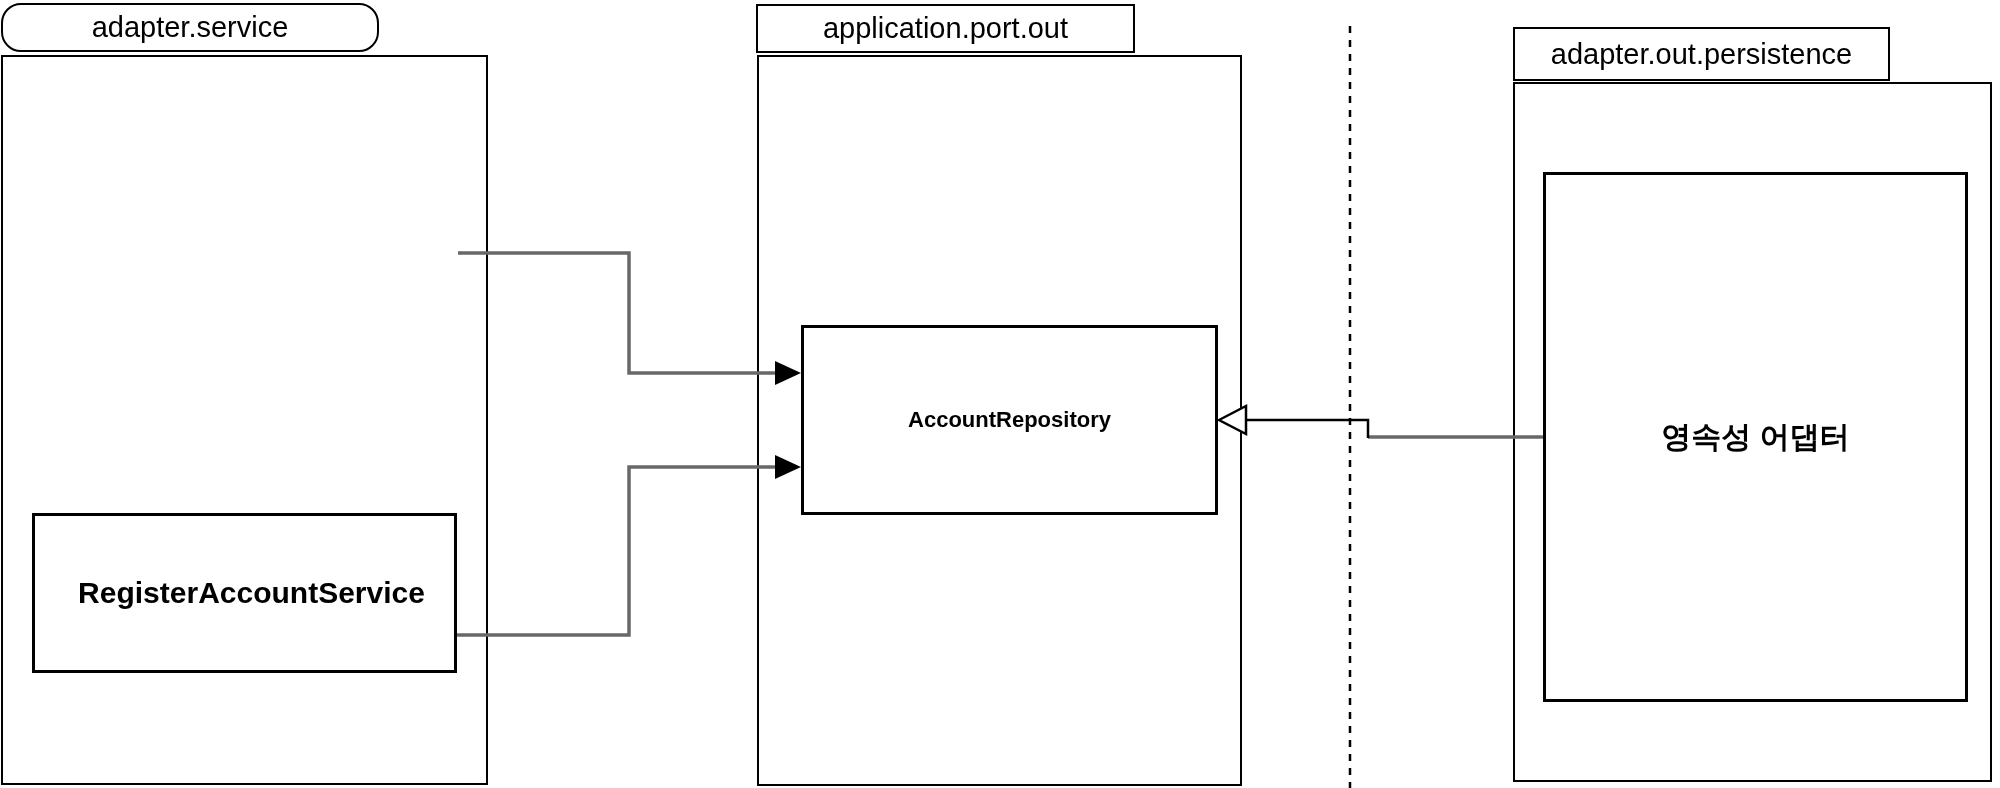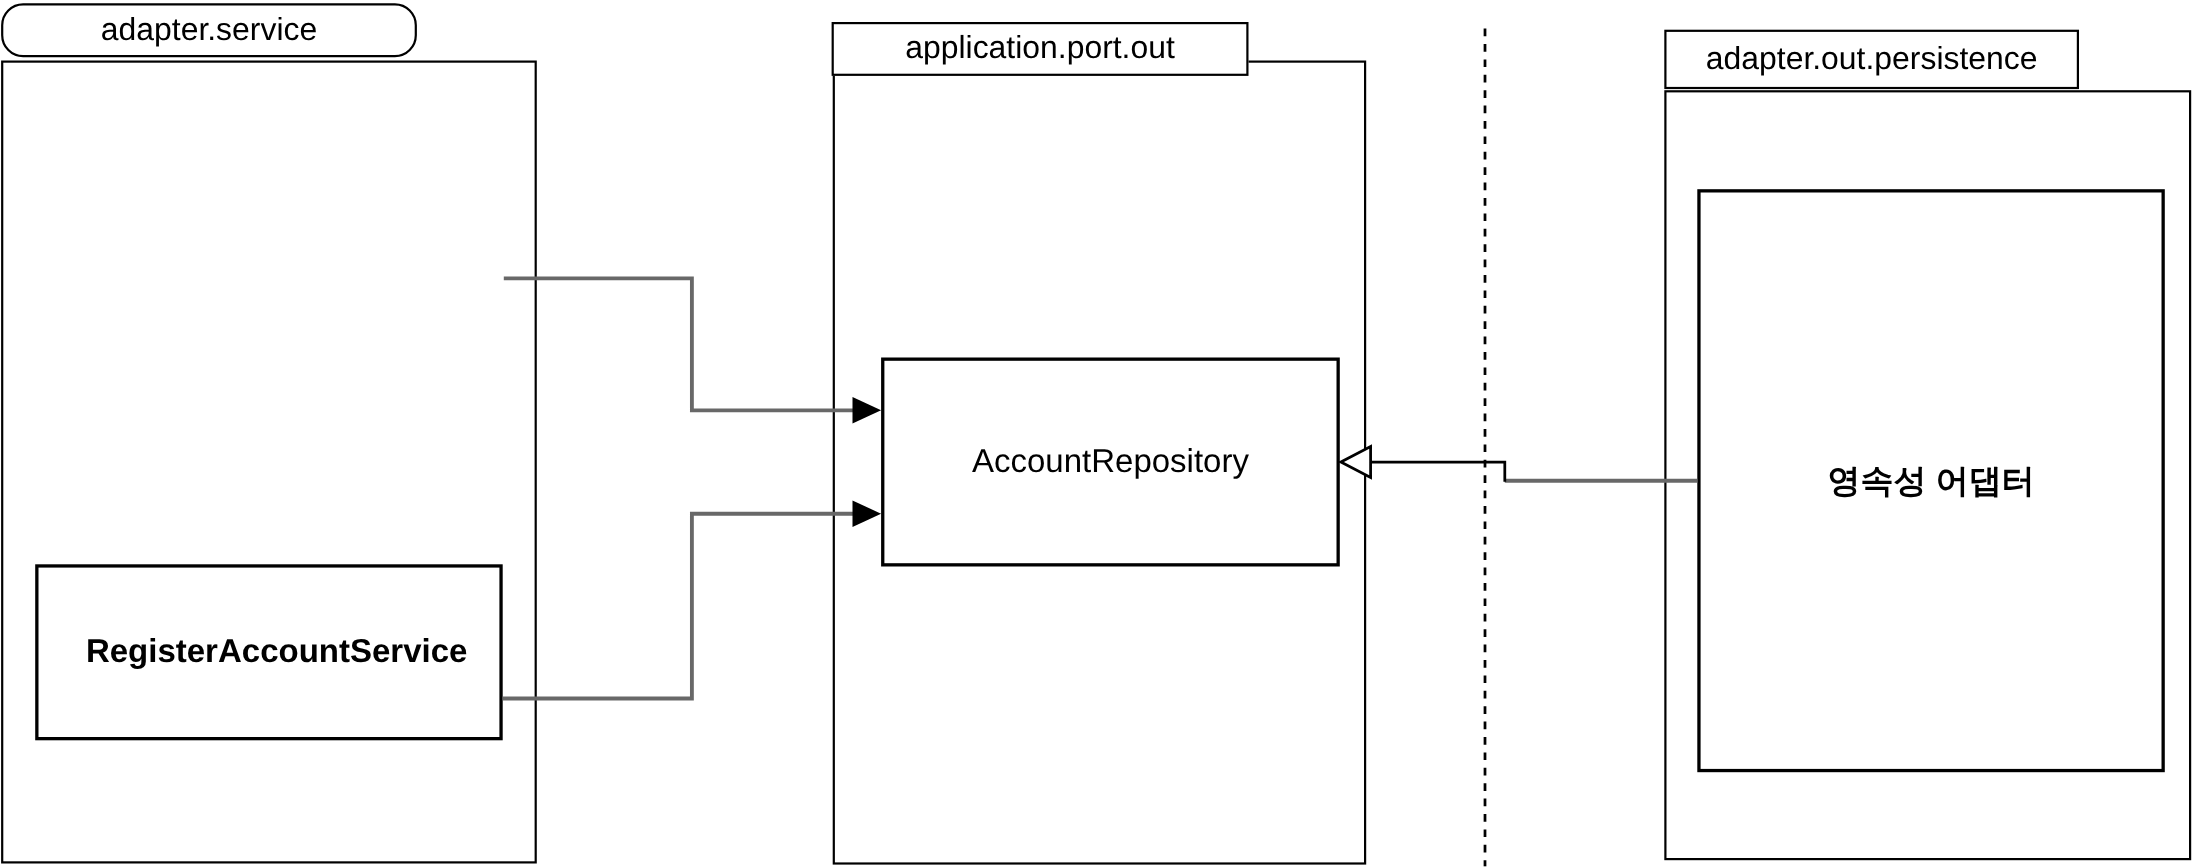--- a/index.html
+++ b/index.html
@@ -62,22 +62,22 @@
     align-items: center;
     justify-content: center;
     font-weight: 700;
     font-size: 30px;
   }
   .iface-body {
     flex: 1;
     display: flex;
     align-items: center;
     justify-content: center;
-    font-weight: 400;
-    font-size: 30px;
+    font-weight: 700;
+    font-size: 22px;
   }
 
   svg.overlay {
     position: absolute;
     left: 0;
     top: 0;
     width: 2000px;
     height: 788px;
     z-index: 4;
     pointer-events: none;
@@ -86,21 +86,21 @@
 </head>
 <body>
 
 <div class="canvas">
 
   <div class="abs pkg-tab" style="left:1px; top:3px; width:378px; height:49px;border-radius:20px;">
     <span>adapter.service</span>
   </div>
   <div class="abs pkg-body" style="left:1px; top:55px; width:487px; height:730px;"></div>
 
-  <div class="abs pkg-tab" style="left:756px; top:20px; width:379px; height:49px;">
+  <div class="abs pkg-tab" style="left:756px; top:4px; width:379px; height:49px;">
     <span>application.port.out</span>
   </div>
   <div class="abs pkg-body" style="left:757px; top:55px; width:485px; height:731px;"></div>
 
   <div class="abs pkg-tab" style="left:1513px; top:27px; width:377px; height:54px;">
     <span>adapter.out.persistence</span>
   </div>
   <div class="abs pkg-body" style="left:1513px; top:82px; width:479px; height:700px;"></div>
 
 

